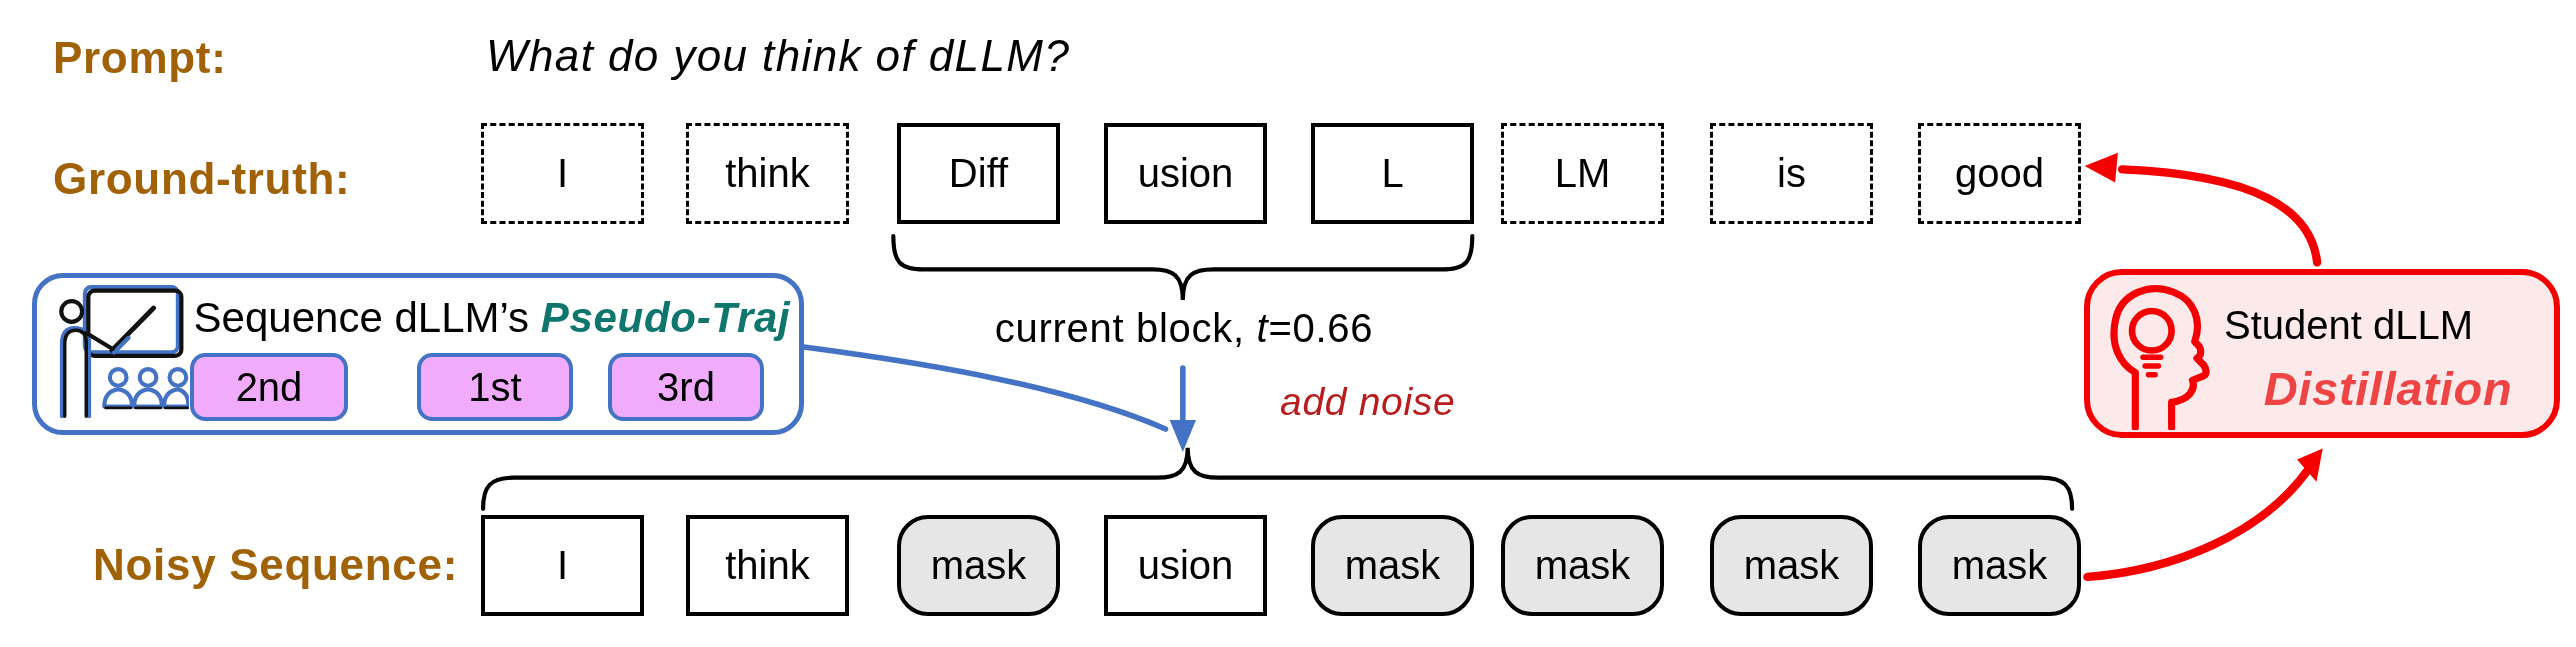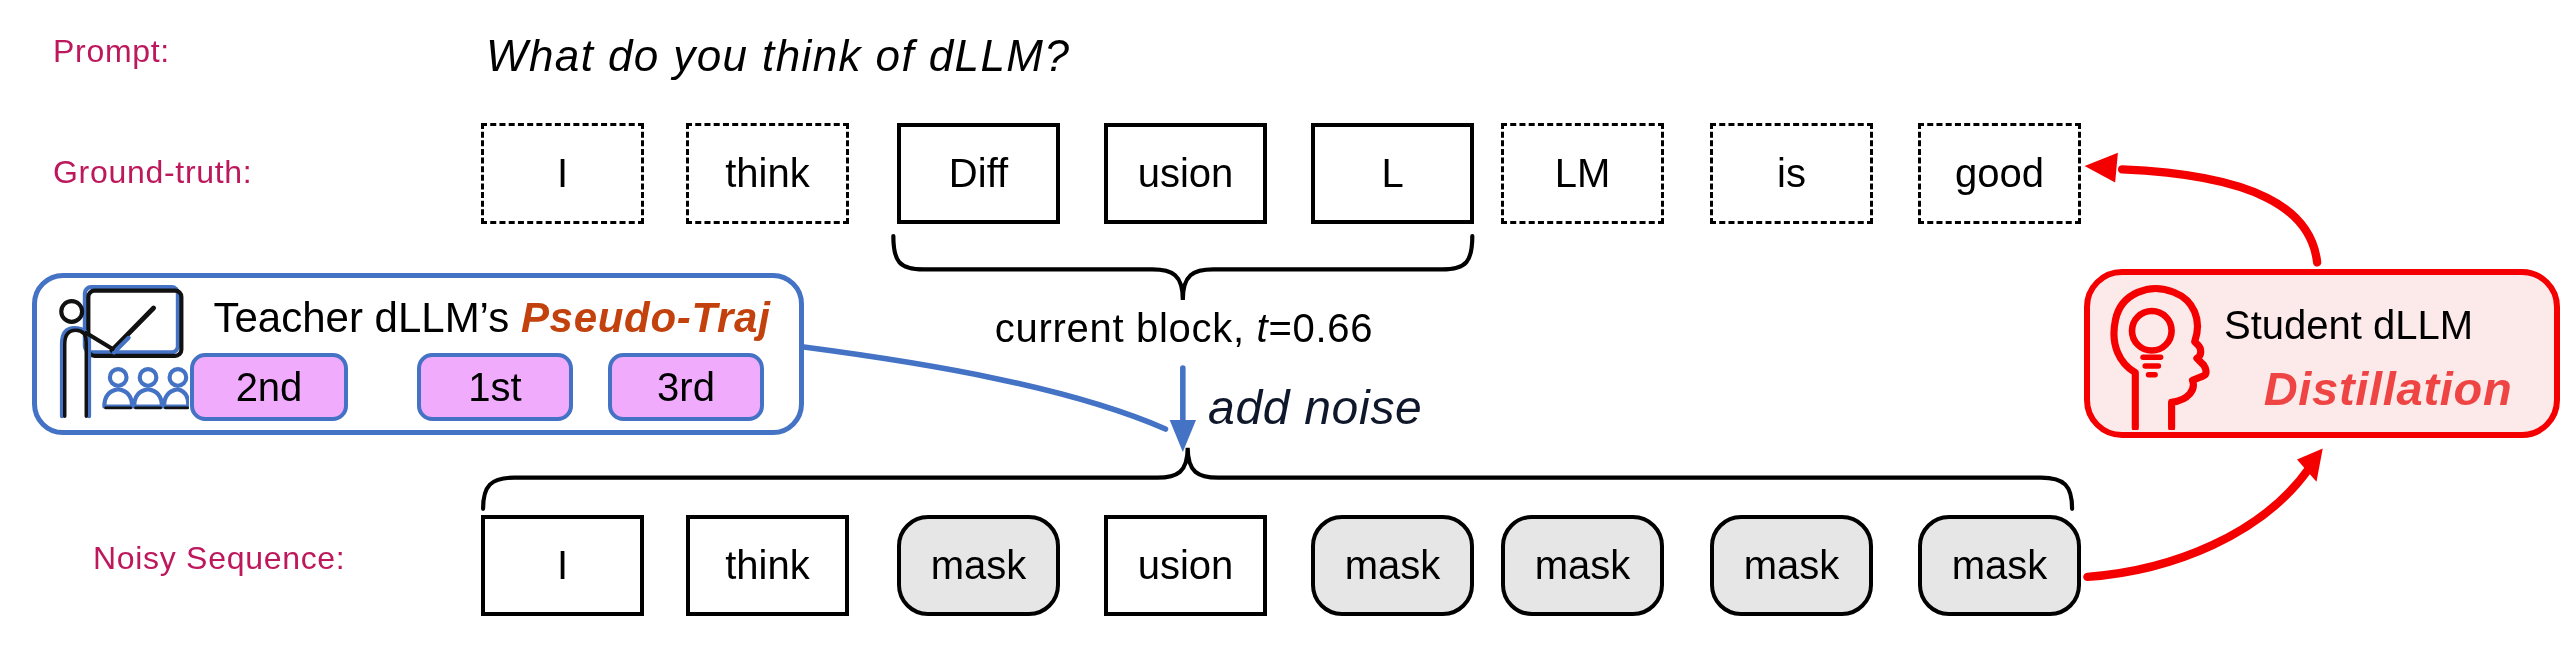--- a/index.html
+++ b/index.html
@@ -1,21 +1,21 @@
 <!DOCTYPE html>
 <html style="font-size:11px"><head>
 <meta charset="utf-8">
 <style>
   html,body{margin:0;padding:0;background:#fff;}
   .canvas{
     position:relative;width:2576px;height:647px;background:#ffffff;
     font-family:"Liberation Sans", sans-serif;color:#000;overflow:hidden;
   }
   .abs{position:absolute;}
-  .row-label{font-size:32px;color:#be185d;white-space:nowrap;letter-spacing:0.7px;}
+  .row-label{font-size:44px;color:#a16207;white-space:nowrap;letter-spacing:0.7px;font-weight:bold;}
   .prompt-text{font-size:44px;font-style:italic;white-space:nowrap;letter-spacing:1.4px;}
   
   .tok{
     position:absolute;width:163px;box-sizing:border-box;background:#fff;
     display:flex;align-items:center;justify-content:center;
     font-size:40px;white-space:nowrap;
   }
   .gt{top:123px;height:101px;}
   .ns{top:515px;height:101px;}
   .dashed{border:3.5px dashed #000;}
@@ -23,37 +23,37 @@
   .nsolid{border:4.2px solid #000;}
   .masked{background:#E7E6E6;border-radius:31px;}
   
   .teacher-box{
     left:32px;top:273px;width:772px;height:162px;box-sizing:border-box;
     border:5.6px solid #4472C4;border-radius:31px;background:#ffffff;
   }
   .teacher-title{
     left:182px;top:294px;width:620px;text-align:center;font-size:42px;white-space:nowrap;
   }
-  .teacher-title .hl{color:#c2410c;font-weight:bold;font-style:italic;letter-spacing:0.7px;}
+  .teacher-title .hl{color:#0f766e;font-weight:bold;font-style:italic;letter-spacing:0.7px;}
   .traj{
     position:absolute;top:353px;height:68px;box-sizing:border-box;
     border:4.9px solid #4472C4;border-radius:15.3px;background:#f0abfc;
     display:flex;align-items:center;justify-content:center;font-size:40px;
   }
   
   .student-box{
     left:2084px;top:269px;width:476px;height:169px;box-sizing:border-box;
     border:6.3px solid #F40000;border-radius:38px;background:#FCE9E9;
   }
   .student-title{left:2224px;top:303px;width:328px;text-align:left;font-size:40px;white-space:nowrap;}
   .student-sub{left:2224px;top:361px;width:328px;text-align:center;font-size:47px;
     font-weight:bold;font-style:italic;color:#ef4444;white-space:nowrap;letter-spacing:0.7px;}
   .current-block{left:962px;top:306px;width:444px;text-align:center;font-size:40px;white-space:nowrap;letter-spacing:0.7px;}
   .current-block .tvar{font-style:italic;}
-  .add-noise{left:1208px;top:380px;font-size:48px;font-style:italic;color:#0f172a;white-space:nowrap;letter-spacing:0.7px;}
+  .add-noise{left:1280px;top:380px;font-size:39px;font-style:italic;color:#b91c1c;white-space:nowrap;letter-spacing:0.7px;}
   svg.overlay{position:absolute;left:0;top:0;pointer-events:none;}
 </style>
 </head>
 <body>
 
 <div class="canvas">
 
   <div class="abs row-label" style="left:53px;top:33px;">Prompt:</div>
   <div class="abs prompt-text" style="left:486px;top:31px;">What do you think of dLLM?</div>
   <div class="abs row-label" style="left:53px;top:154px;">Ground-truth:</div>
@@ -72,21 +72,21 @@
   <div class="tok ns nsolid" style="left:686px;">think</div>
   <div class="tok ns nsolid masked" style="left:897px;">mask</div>
   <div class="tok ns nsolid" style="left:1104px;">usion</div>
   <div class="tok ns nsolid masked" style="left:1311px;">mask</div>
   <div class="tok ns nsolid masked" style="left:1501px;">mask</div>
   <div class="tok ns nsolid masked" style="left:1710px;">mask</div>
   <div class="tok ns nsolid masked" style="left:1918px;">mask</div>
 
   <div class="abs teacher-box"></div>
   <div class="abs teacher-title">
-    <span>Teacher dLLM’s </span><span class="hl">Pseudo-Traj</span>
+    <span>Sequence dLLM’s </span><span class="hl">Pseudo-Traj</span>
   </div>
   <div class="traj" style="left:190px;width:158px;">2nd</div>
   <div class="traj" style="left:417px;width:156px;">1st</div>
   <div class="traj" style="left:608px;width:156px;">3rd</div>
 
   <svg class="abs" style="left:46px;top:283px;" width="143" height="143" viewBox="0 0 206 206" fill="none" stroke-linecap="round" stroke-linejoin="round">
     <rect x="56" y="6" width="134" height="94" rx="9" stroke="#4472C4" stroke-width="6"></rect>
     <rect x="61" y="11" width="134" height="94" rx="9" stroke="#111" stroke-width="6"></rect>
     <line x1="95" y1="97" x2="155" y2="36" stroke="#111" stroke-width="7"></line>
     <line x1="98" y1="100" x2="119" y2="79" stroke="#4472C4" stroke-width="6"></line>

